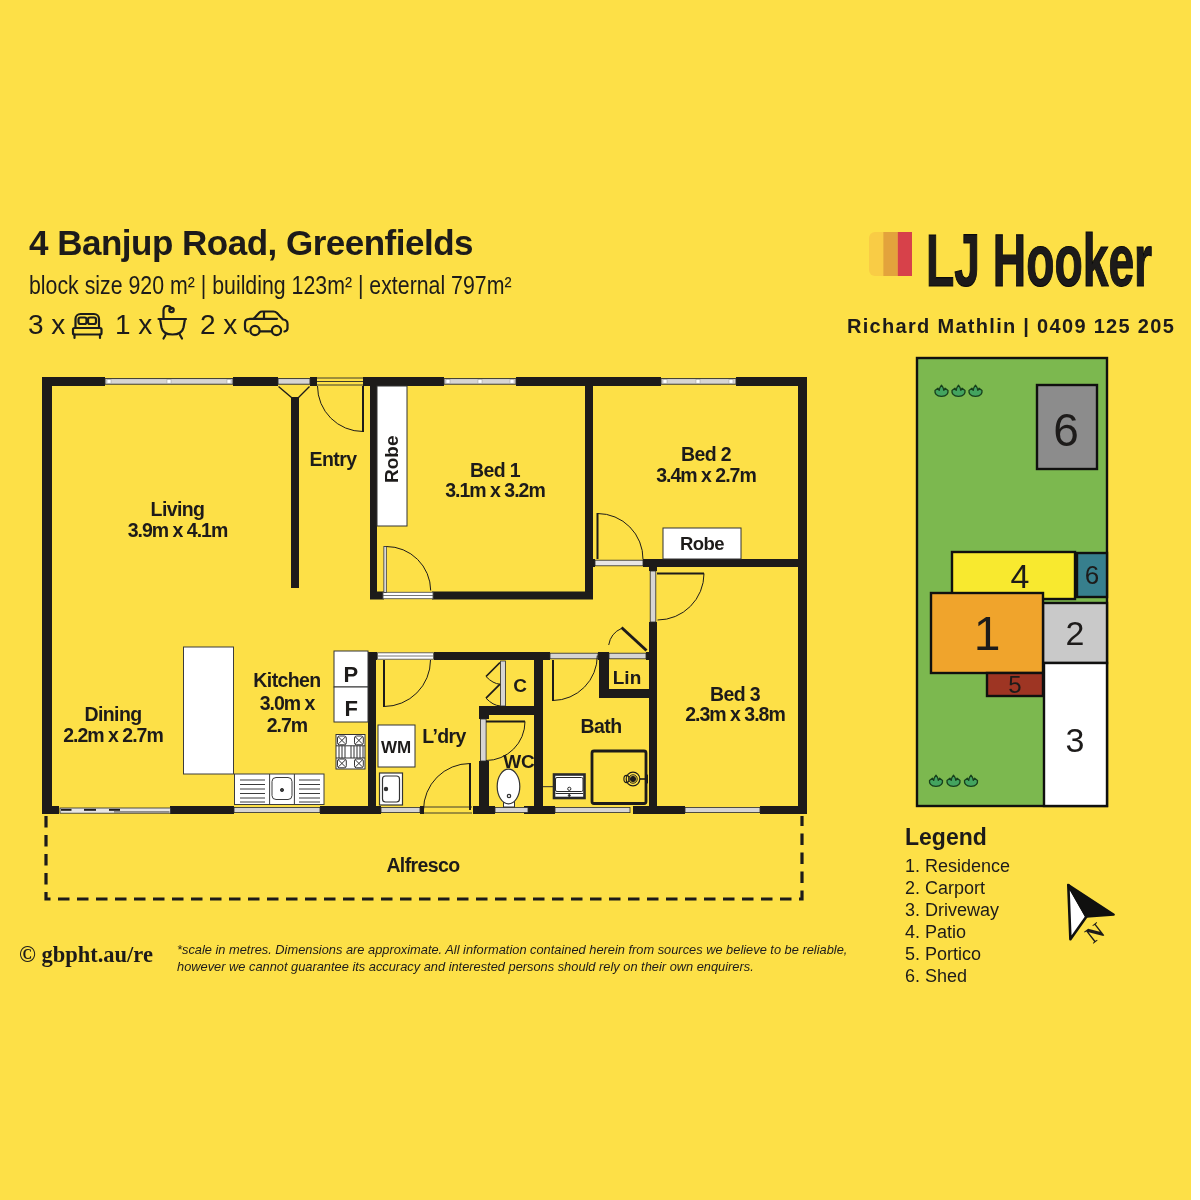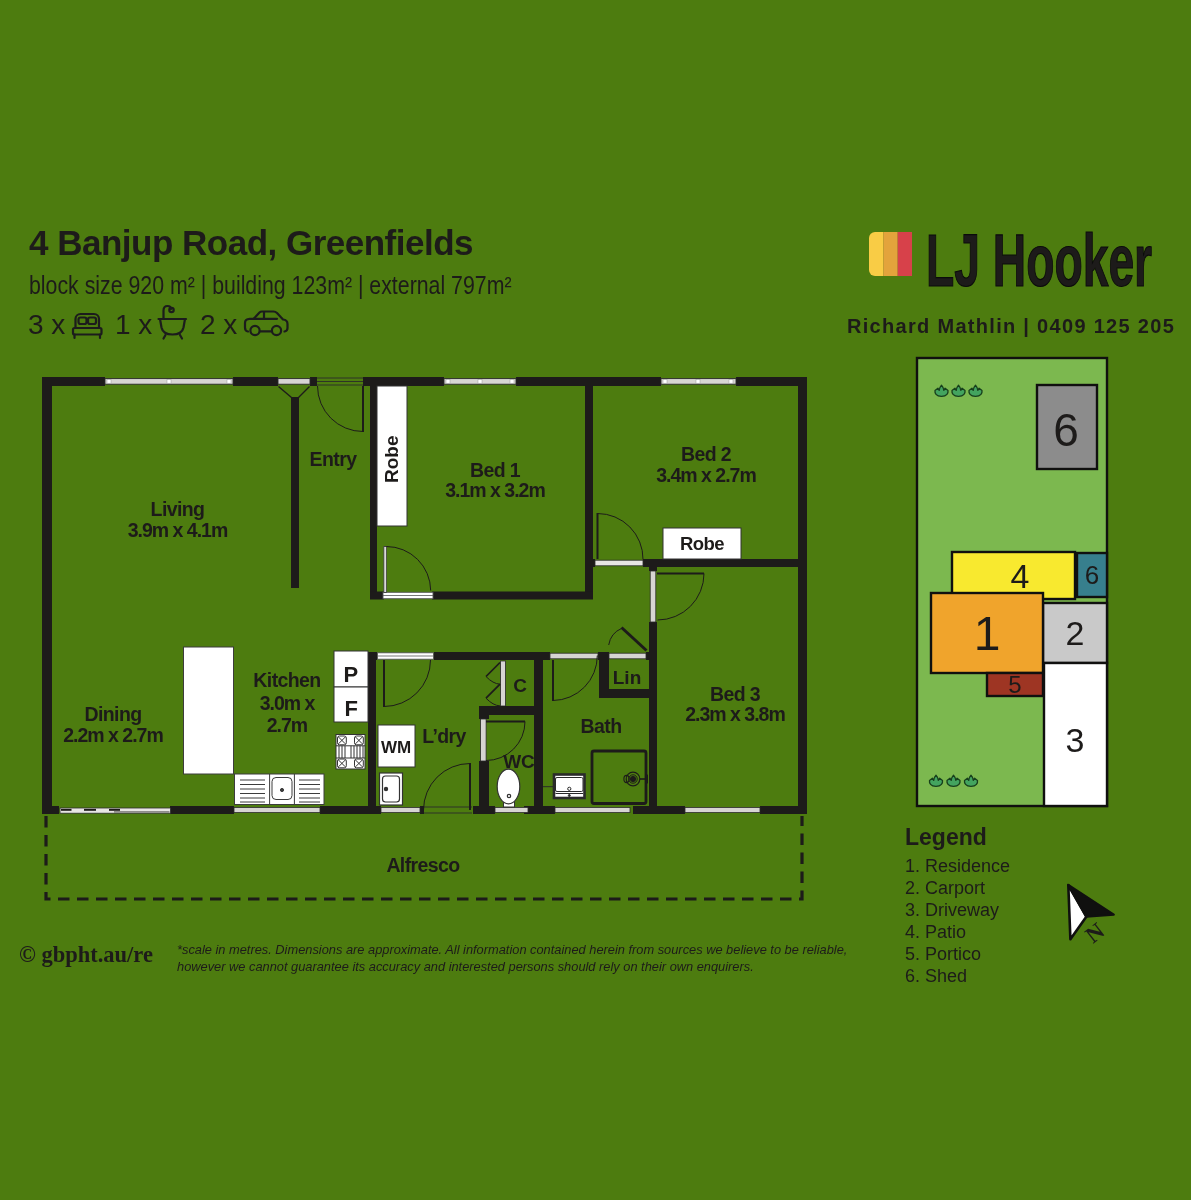--- a/index.html
+++ b/index.html
@@ -1,16 +1,16 @@
 <!DOCTYPE html>
 <html><head>
 <meta charset="utf-8">
 <style>
   html,body{margin:0;padding:0;background:#ffffff;}
-  #page{position:relative;width:1191px;height:1200px;background:#4d7c0f;overflow:hidden;
+  #page{position:relative;width:1191px;height:1200px;background:#fde047;overflow:hidden;
         font-family:"Liberation Sans", sans-serif;}
   svg{position:absolute;left:0;top:0;}
   text{font-family:"Liberation Sans", sans-serif;fill:#1d1b1a;}
 </style>
 </head>
 <body>
 <div id="page">
 <svg width="1200" height="1200" viewBox="0 0 1200 1200">
 
 <text x="29" y="255" font-size="35" font-weight="bold" letter-spacing="-0.5" fill="#2b2b2b">4 Banjup Road, Greenfields</text>

